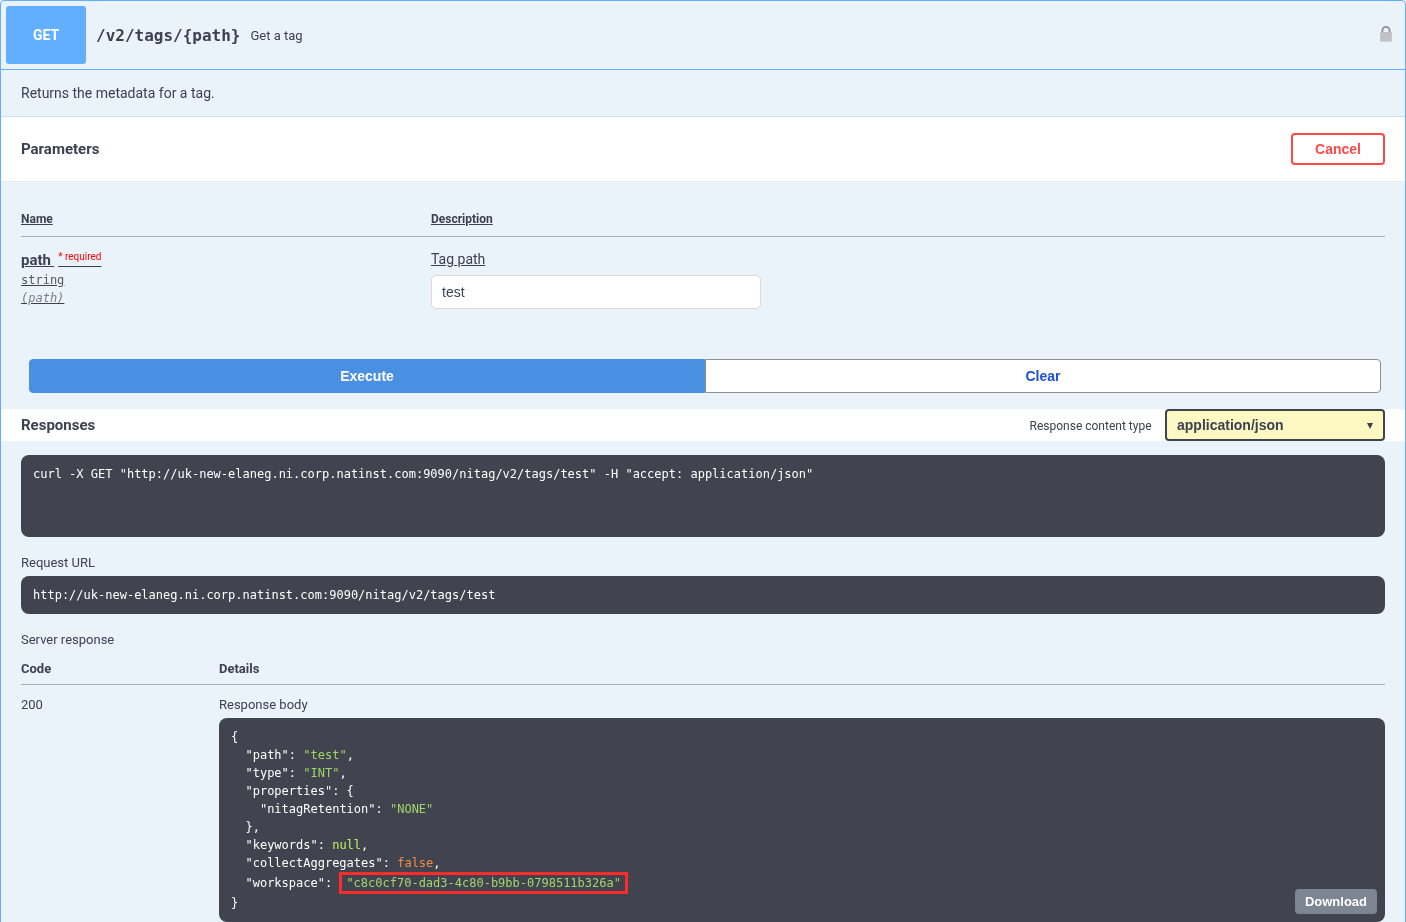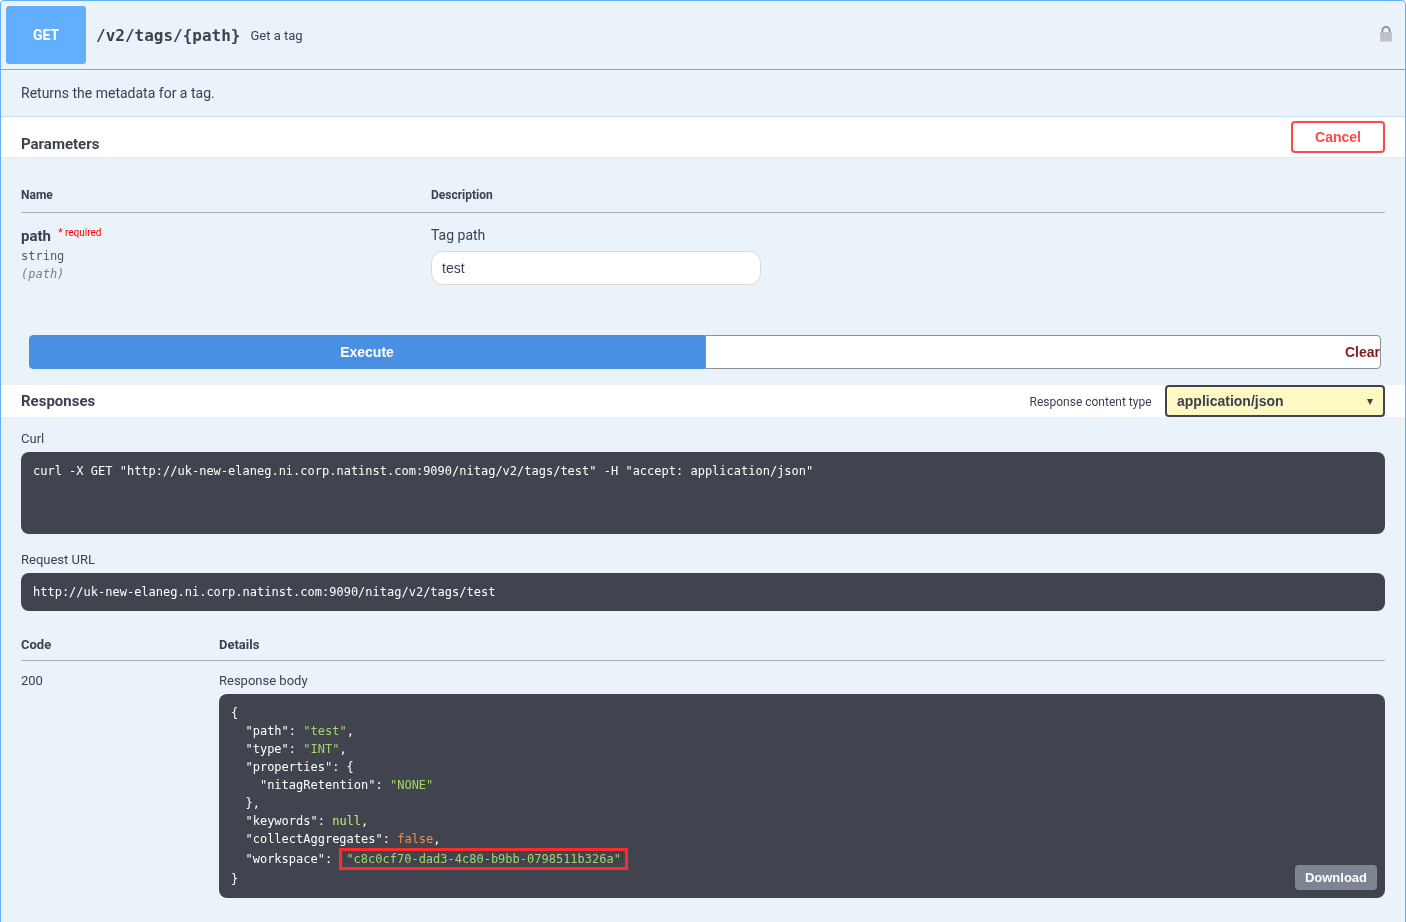--- a/index.html
+++ b/index.html
@@ -51,24 +51,24 @@
   }
   .op-description {
     padding: 15px 20px;
     font-size: 14px;
     color: #3b4151;
     border-bottom: 1px solid rgba(97,175,254,0.25);
   }
 
   .section-header {
     display: flex;
-    align-items: flex-end;
+    align-items: center;
     justify-content: space-between;
     background: #fff;
-    padding: 4px 20px;
+    padding: 16px 20px;
     border-bottom: 1px solid rgba(0,0,0,0.08);
   }
   .section-title {
     font-weight: 700;
     font-size: 15px;
     color: #3b4151;
   }
   .btn-cancel {
     border: 2px solid #ff4949;
     color: #ff4949;
@@ -79,20 +79,21 @@
     font-size: 14px;
     cursor: pointer;
   }
 
   .params-table {
     padding: 20px;
   }
   .ptable {
     width: 100%;
     border-collapse: collapse;
+    text-decoration: underline;
   }
   .ptable th {
     text-align: left;
     font-size: 12px;
     font-weight: 700;
     color: #3b4151;
     padding: 10px 0;
     border-bottom: 1px solid rgba(59,65,81,.2);
   }
   .ptable td {
@@ -124,21 +125,21 @@
     color: #808080;
     margin-top: 4px;
   }
   .pdesc {
     font-size: 14px;
     color: #3b4151;
     margin-bottom: 8px;
   }
   .text-input {
     border: 1px solid #d9d9d9;
-    border-radius: 12px;
+    border-radius: 5px;
     padding: 8px 10px;
     font-size: 14px;
     width: 330px;
     background: #fff;
     color: #3b4151;
   }
 
   .btn-row {
     display: flex;
     padding: 20px 24px 16px 28px;
@@ -154,25 +155,24 @@
   }
   .btn-execute {
     background: #4990e2;
     color: #fff;
     border: 1px solid #4990e2;
     border-top-right-radius: 0;
     border-bottom-right-radius: 0;
   }
   .btn-clear {
     background: #fff;
-    color: #7f1d1d;
+    color: #1d4ed8;
     border: 1px solid #8a8f98;
     border-top-left-radius: 0;
     border-bottom-left-radius: 0;
-    text-align: right;
   }
 
   .responses-header {
     display: flex;
     align-items: center;
     justify-content: space-between;
     background: #fff;
     padding: 0 20px;
   }
   .resp-ct-label {
@@ -339,29 +339,29 @@
         <select class="ct-select">
           <option>application/json</option>
         </select>
       </span>
     </div>
   </div>
 
   <div class="resp-body">
 
     <div class="resp-block curl">
-      <div class="sub-label">Curl</div>
       <div class="code-block">curl -X GET "http://uk-new-elaneg.ni.corp.natinst.com:9090/nitag/v2/tags/test" -H "accept: application/json"</div>
     </div>
 
     <div class="resp-block">
       <div class="sub-label">Request URL</div>
       <div class="code-block">http://uk-new-elaneg.ni.corp.natinst.com:9090/nitag/v2/tags/test</div>
     </div>
 
+    <div class="sub-label">Server response</div>
 
     <table class="resp-table">
       <thead>
         <tr>
           <th class="code-col">Code</th>
           <th>Details</th>
         </tr>
       </thead>
       <tbody>
         <tr>

